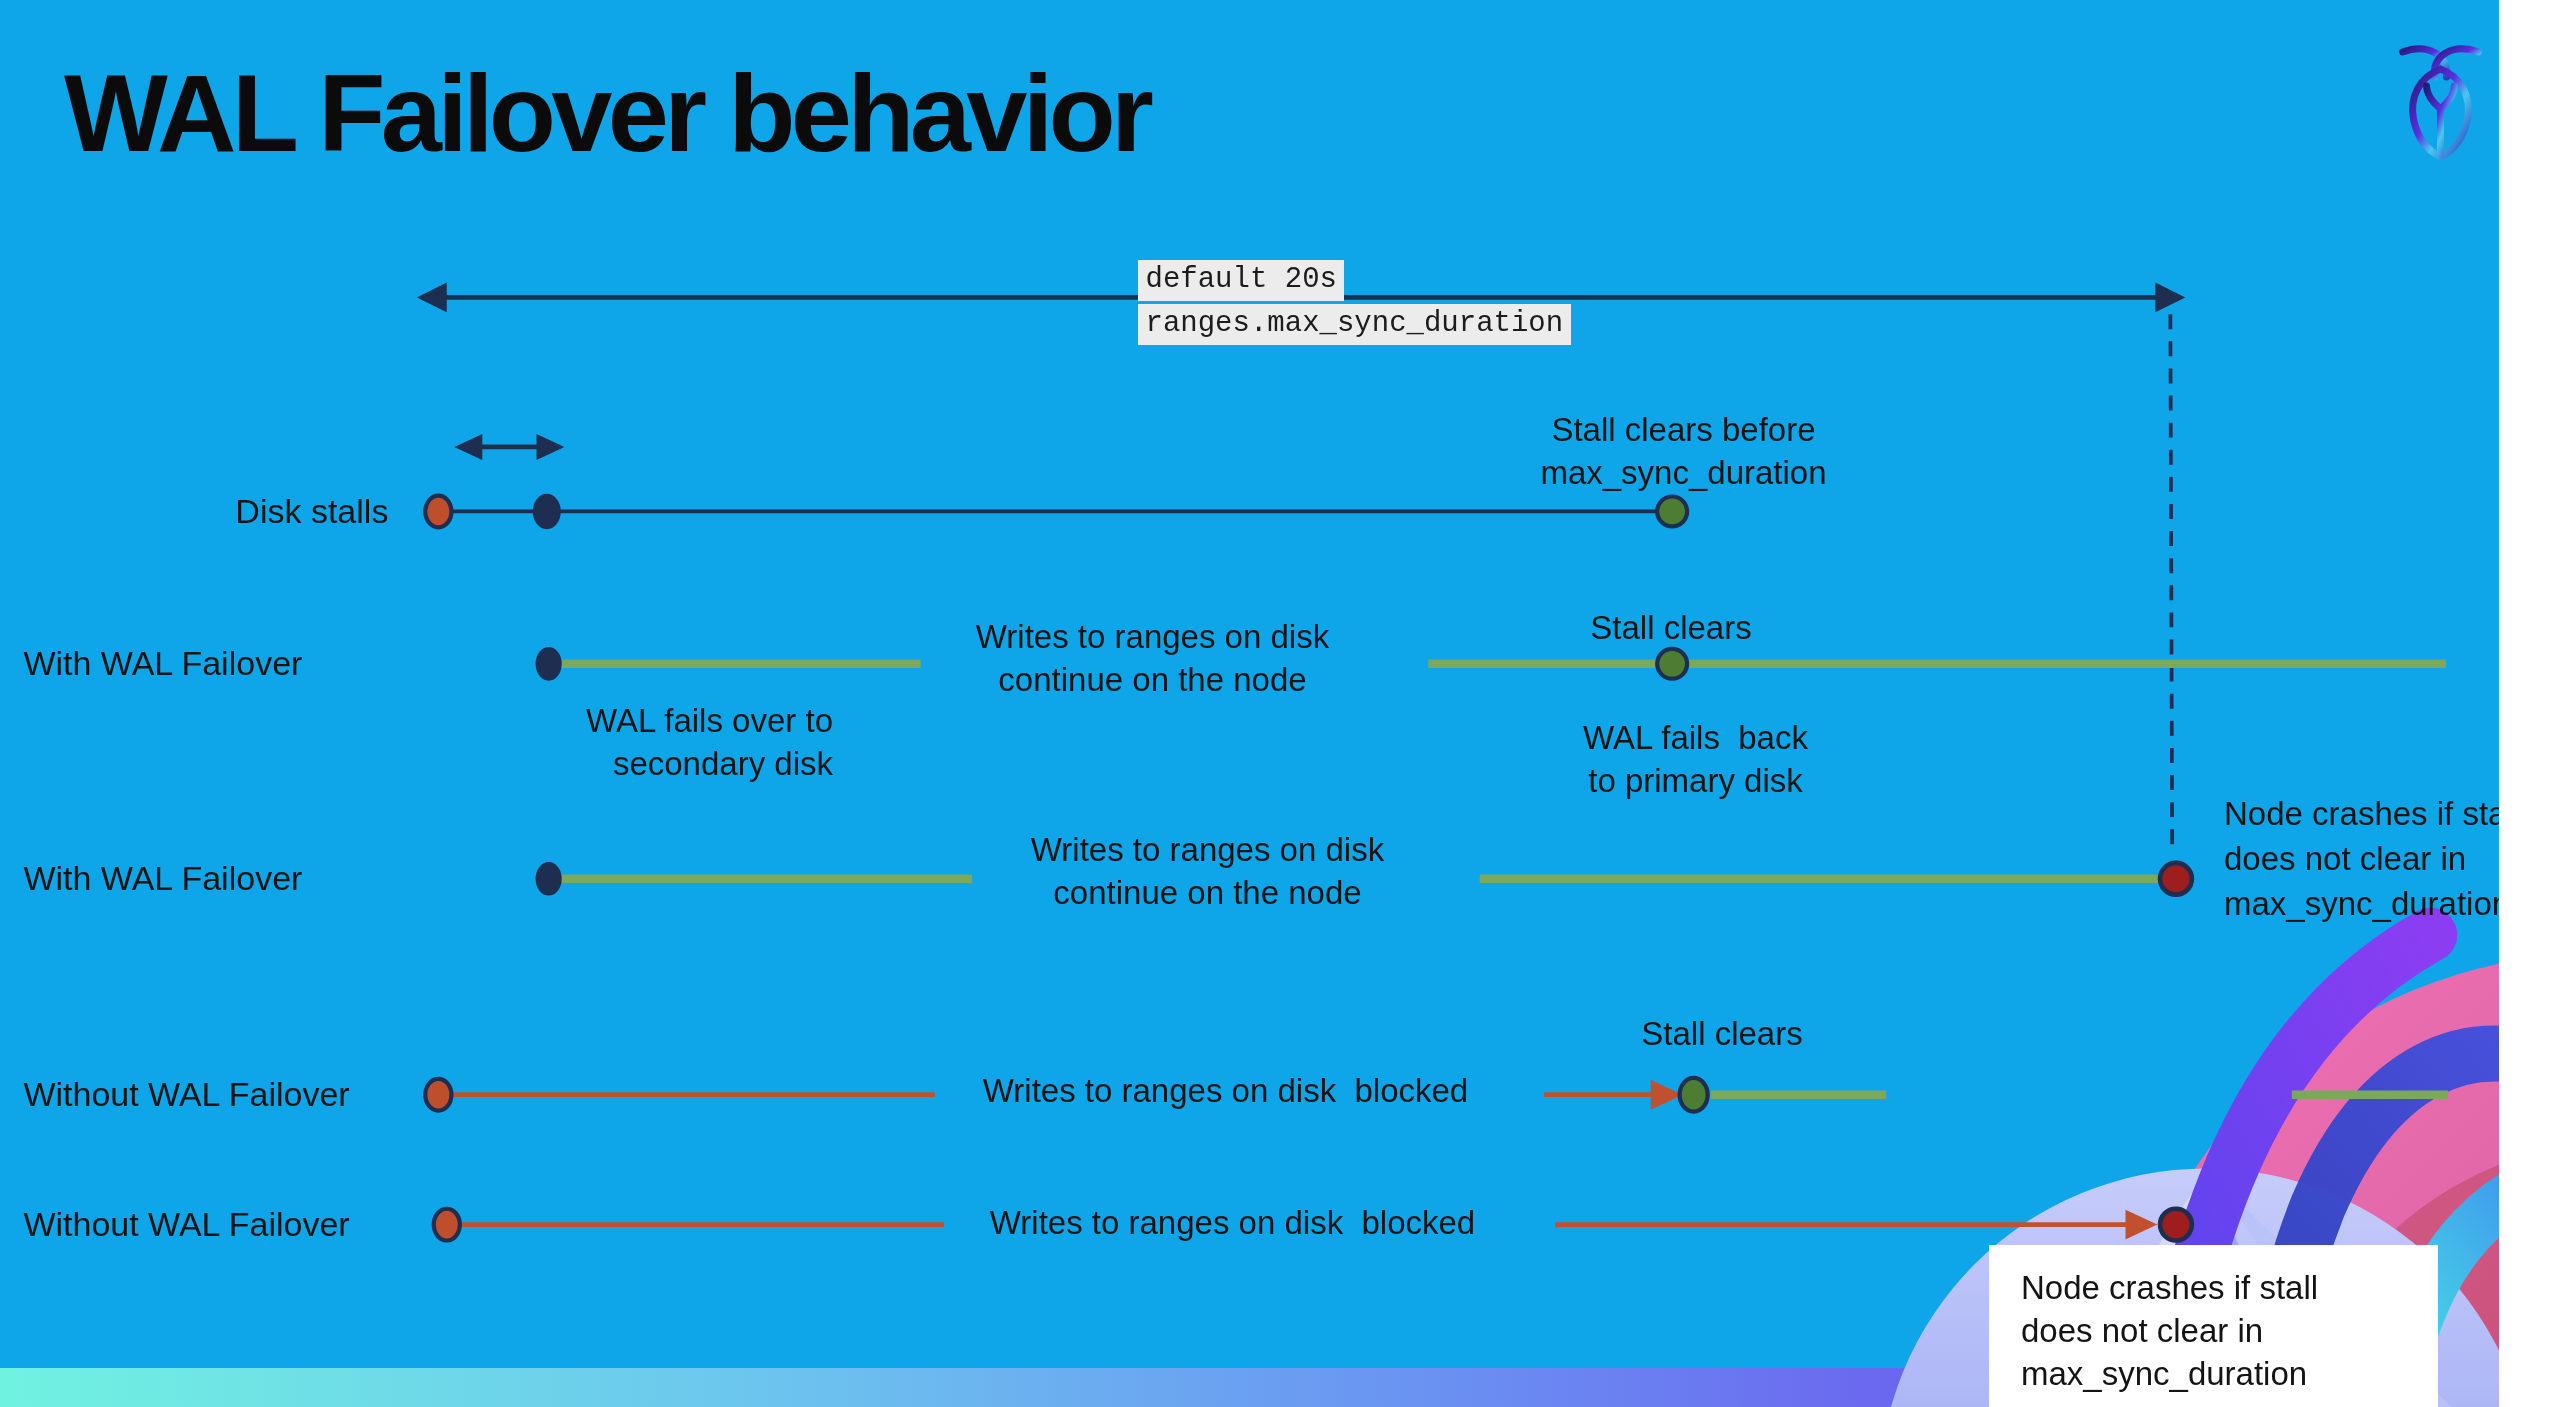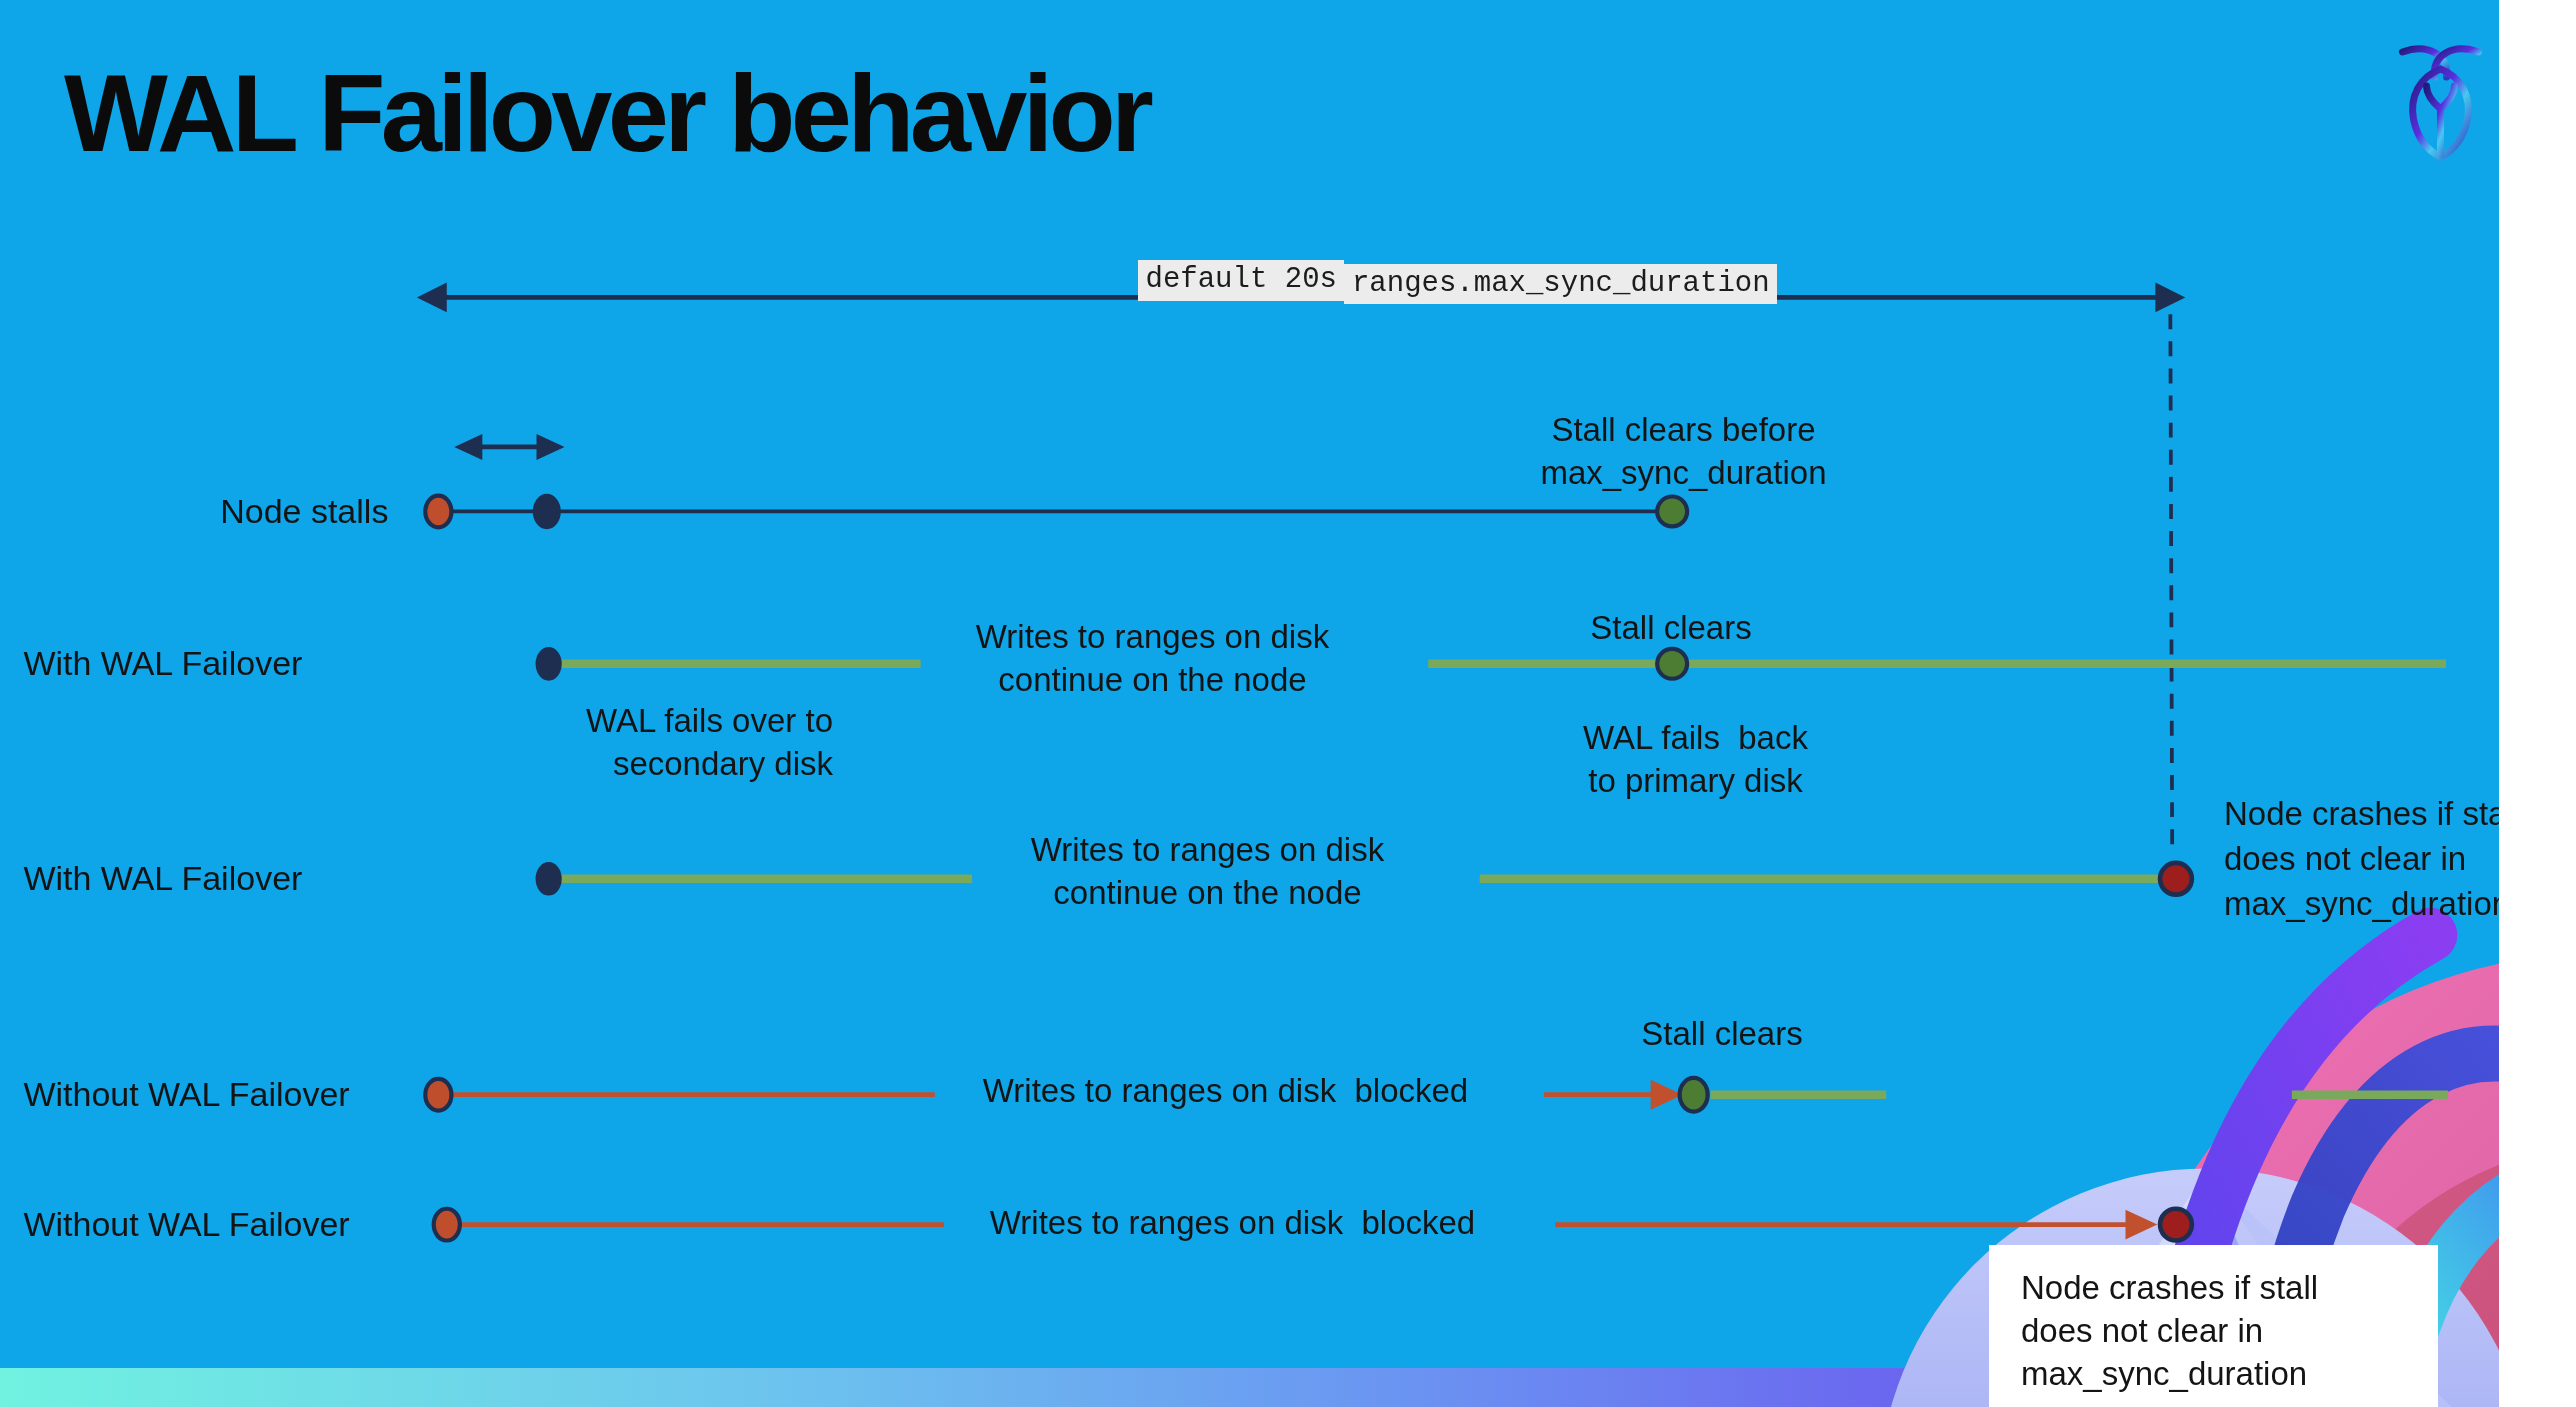--- a/index.html
+++ b/index.html
@@ -11,21 +11,21 @@
   #text-layer{position:absolute;inset:0;z-index:4;}
   #bottom-bar{position:absolute;left:0;top:1368px;width:2576px;height:39px;z-index:1;
     background:linear-gradient(90deg,#70f2e0 0%,#6cc4ee 30%,#6a93f2 55%,#6b5cee 78%,#7347f0 100%);}
   .page-title{position:absolute;left:64px;top:49px;font-size:110px;font-weight:700;
     letter-spacing:-4.7px;color:#0b0b0b;white-space:nowrap;}
   .mono-tag{position:absolute;z-index:4;}
   .mono-tag span{display:inline-block;background:#ececec;color:#1c1c1c;
     font-family:"Liberation Mono","DejaVu Sans Mono",monospace;font-size:29px;
     line-height:37px;padding:0.9px 7.5px 2.8px 7.5px;white-space:pre;}
   .mono-tag span + span{margin-top:3.7px;}
-  .mono-tag{display:flex;flex-direction:row;align-items:flex-start;}
+  .mono-tag{display:flex;flex-direction:column;align-items:flex-start;}
   .row-label{position:absolute;font-size:34px;line-height:45px;color:#141414;white-space:nowrap;}
   .anno{position:absolute;font-size:33px;line-height:43px;color:#141414;white-space:pre-wrap;}
   .anno.center{text-align:center;}
   .anno.left{text-align:left;}
   #crash-box{position:absolute;left:1989px;top:1245px;width:449px;height:163px;
     background:#ffffff;z-index:5;}
   #crash-box .anno{position:absolute;left:32px;top:20.6px;width:402px;}
   #logo{position:absolute;left:2389px;top:39px;width:103px;height:122px;z-index:4;}
 </style>
 </head>
@@ -148,21 +148,21 @@
         <path d="M50,30 C71,38 81,58 77,80 C73,100 62,112 50,118 C38,112 27,100 23,80 C19,58 29,38 50,30 Z"></path>
         <path d="M50,116 L50,70 M50,70 C42,63 36,54 36,47 M50,70 C58,63 64,54 64,47"></path>
       </g>
     </svg>
 
     <div class="mono-tag" style="left:1138px;top:260px;">
       <span>default 20s</span>
       <span>ranges.max_sync_duration</span>
     </div>
 
-    <div class="row-label" style="left:23.4px;top:489px;width:365px;text-align:right;">Node stalls</div>
+    <div class="row-label" style="left:23.4px;top:489px;width:365px;text-align:right;">Disk stalls</div>
     <div class="row-label" style="left:23.4px;top:641px;">With WAL Failover</div>
     <div class="row-label" style="left:23.4px;top:856px;">With WAL Failover</div>
     <div class="row-label" style="left:23.4px;top:1072px;">Without WAL Failover</div>
     <div class="row-label" style="left:23.4px;top:1202px;">Without WAL Failover</div>
 
     <div class="anno center" style="left:1478px;top:408px;width:411px;text-align:center;">Stall clears before
 max_sync_duration</div>
     <div class="anno center" style="left:947px;top:615px;width:411px;">Writes to ranges on disk
 continue on the node</div>
     <div class="anno center" style="left:422px;top:699px;width:411px;text-align:right;">WAL fails over to

